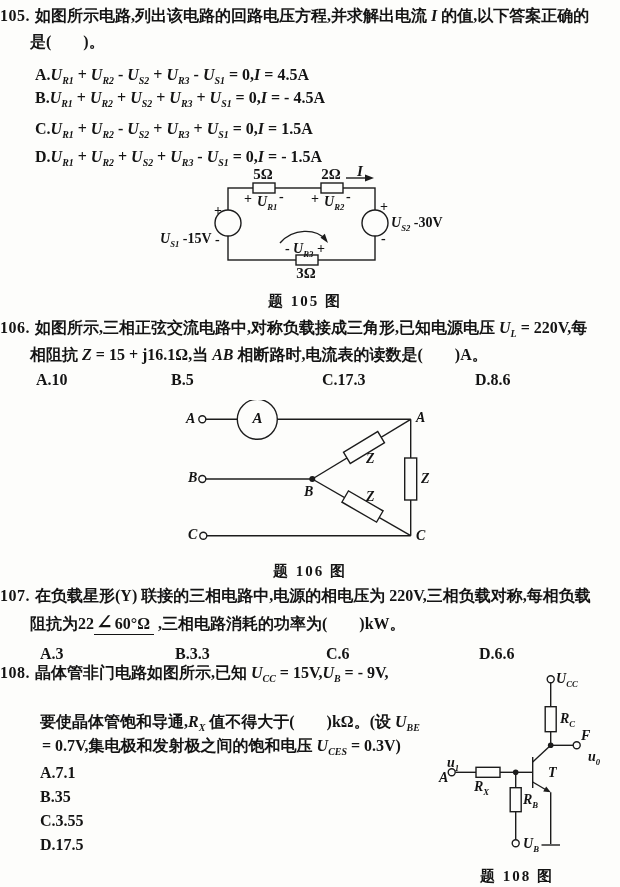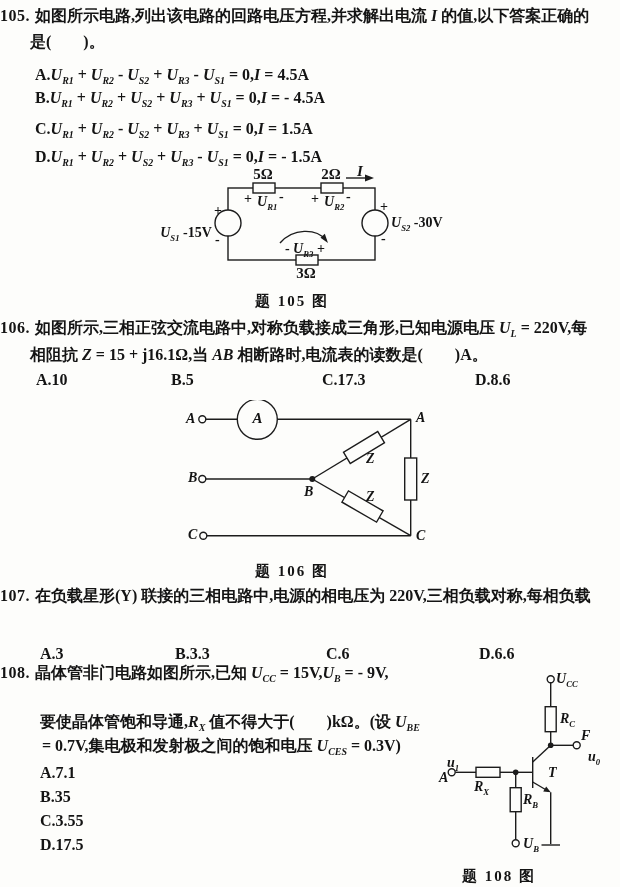--- a/index.html
+++ b/index.html
@@ -8,21 +8,21 @@
   .line{position:absolute;font-size:16px;line-height:19px;white-space:nowrap;}
   .qnum{margin-right:5px;letter-spacing:0.5px;}
   .mi{font-style:italic;}
   sub{font-size:0.62em;line-height:0;margin-top:40px;}
   .optcol{position:absolute;font-size:16px;white-space:nowrap;text-align:right;}
   .fig{position:absolute;}
   .fig svg{position:absolute;left:0;top:0;}
   .lbl{position:absolute;font-size:14px;line-height:15px;white-space:nowrap;}
   .val{position:absolute;font-size:15px;line-height:16px;white-space:nowrap;text-align:center;}
   .sign{position:absolute;font-size:14px;line-height:14px;font-weight:bold;}
-  .cap{position:absolute;font-size:15px;text-align:left;letter-spacing:2px;}
+  .cap{position:absolute;font-size:15px;text-align:center;letter-spacing:2px;}
   .angle-wrap{display:inline-block;border-bottom:1.6px solid #141414;padding:0 4px 1px 2px;}
   .angle-sym{font-size:20px;font-style:normal;margin-right:2px;}
   svg line,svg rect,svg circle,svg path{stroke:#1c1c1c;stroke-width:1.4;fill:none;}
   svg rect.rbox,svg circle.src{fill:#fdfdfb;}
   svg circle.term{fill:#fdfdfb;}
   svg circle.dot{fill:#1c1c1c;stroke:none;}
   svg polygon{fill:#1c1c1c;stroke:none;}
 </style>
 </head>
 <body>
@@ -53,21 +53,21 @@
     <div class="val" style="left:156px;top:3px;width:30px">2Ω</div>
     <div class="sign" style="left:84px;top:29px">+</div>
     <div class="lbl" style="left:97px;top:31px"><span class="mi">U<sub>R1</sub></span></div>
     <div class="sign" style="left:119px;top:27px">-</div>
     <div class="sign" style="left:151px;top:29px">+</div>
     <div class="lbl" style="left:164px;top:31px"><span class="mi">U<sub>R2</sub></span></div>
     <div class="sign" style="left:186px;top:27px">-</div>
     <div class="lbl" style="left:197px;top:1px;font-size:15px"><span class="mi">I</span></div>
     <div class="sign" style="left:54px;top:41px">+</div>
     <div class="sign" style="left:55px;top:70px">-</div>
-    <div class="lbl" style="left:0px;top:62px;width:52px;text-align:center"><span class="mi">U<sub>S1</sub></span><span> -15V</span></div>
+    <div class="lbl" style="left:0px;top:68px;width:52px;text-align:left"><span class="mi">U<sub>S1</sub></span><span> -15V</span></div>
     <div class="sign" style="left:220px;top:37px">+</div>
     <div class="sign" style="left:221px;top:69px">-</div>
     <div class="lbl" style="left:231px;top:52px"><span class="mi">U<sub>S2</sub></span><span> -30V</span></div>
     <div class="sign" style="left:125px;top:79px">-</div>
     <div class="lbl" style="left:133px;top:78px"><span class="mi">U<sub>R3</sub></span></div>
     <div class="sign" style="left:157px;top:79px">+</div>
     <div class="val" style="left:131px;top:102px;width:30px">3Ω</div>
     <div class="cap" style="left:95px;top:129px;width:100px">题 105 图</div>
   </div>
 
@@ -103,20 +103,21 @@
     <div class="lbl" style="left:236px;top:10px"><span class="mi">A</span></div>
     <div class="lbl" style="left:124px;top:84px"><span class="mi">B</span></div>
     <div class="lbl" style="left:236px;top:128px"><span class="mi">C</span></div>
     <div class="lbl" style="left:186px;top:51px"><span class="mi">Z</span></div>
     <div class="lbl" style="left:186px;top:89px"><span class="mi">Z</span></div>
     <div class="lbl" style="left:241px;top:71px"><span class="mi">Z</span></div>
     <div class="cap" style="left:75px;top:162px;width:110px">题 106 图</div>
   </div>
 
   <div class="line" style="left:0px;top:586px"><span class="qnum">107.</span><span><span>在负载星形(Y) 联接的三相电路中,电源的相电压为 220V,三相负载对称,每相负载</span></span></div>
+  <div class="line" style="left:30px;top:613px"><span><span>阻抗为22</span></span><span class="angle-wrap"><span class="angle-sym">∠</span><span>60°Ω</span></span><span><span> ,三相电路消耗的功率为(　　)kW。</span></span></div>
   <div class="optcol" style="left:40px;top:645px">A.3</div>
   <div class="optcol" style="left:175px;top:645px">B.3.3</div>
   <div class="optcol" style="left:326px;top:645px">C.6</div>
   <div class="optcol" style="left:479px;top:645px">D.6.6</div>
 
   <div class="line" style="left:0px;top:663px"><span class="qnum">108.</span><span><span>晶体管非门电路如图所示,已知 </span><span class="mi">U<sub>CC</sub></span><span> = 15V,</span><span class="mi">U<sub>B</sub></span><span> = - 9V,</span></span></div>
   <div class="line" style="left:40px;top:712px"><span>要使晶体管饱和导通,</span><span class="mi">R<sub>X</sub></span><span> 值不得大于(　　)kΩ。(设 </span><span class="mi">U<sub>BE</sub></span></div>
   <div class="line" style="left:42px;top:736px"><span>= 0.7V,集电极和发射极之间的饱和电压 </span><span class="mi">U<sub>CES</sub></span><span> = 0.3V)</span></div>
   <div class="optcol" style="left:40px;top:764px">A.7.1</div>
   <div class="optcol" style="left:40px;top:788px">B.35</div>

